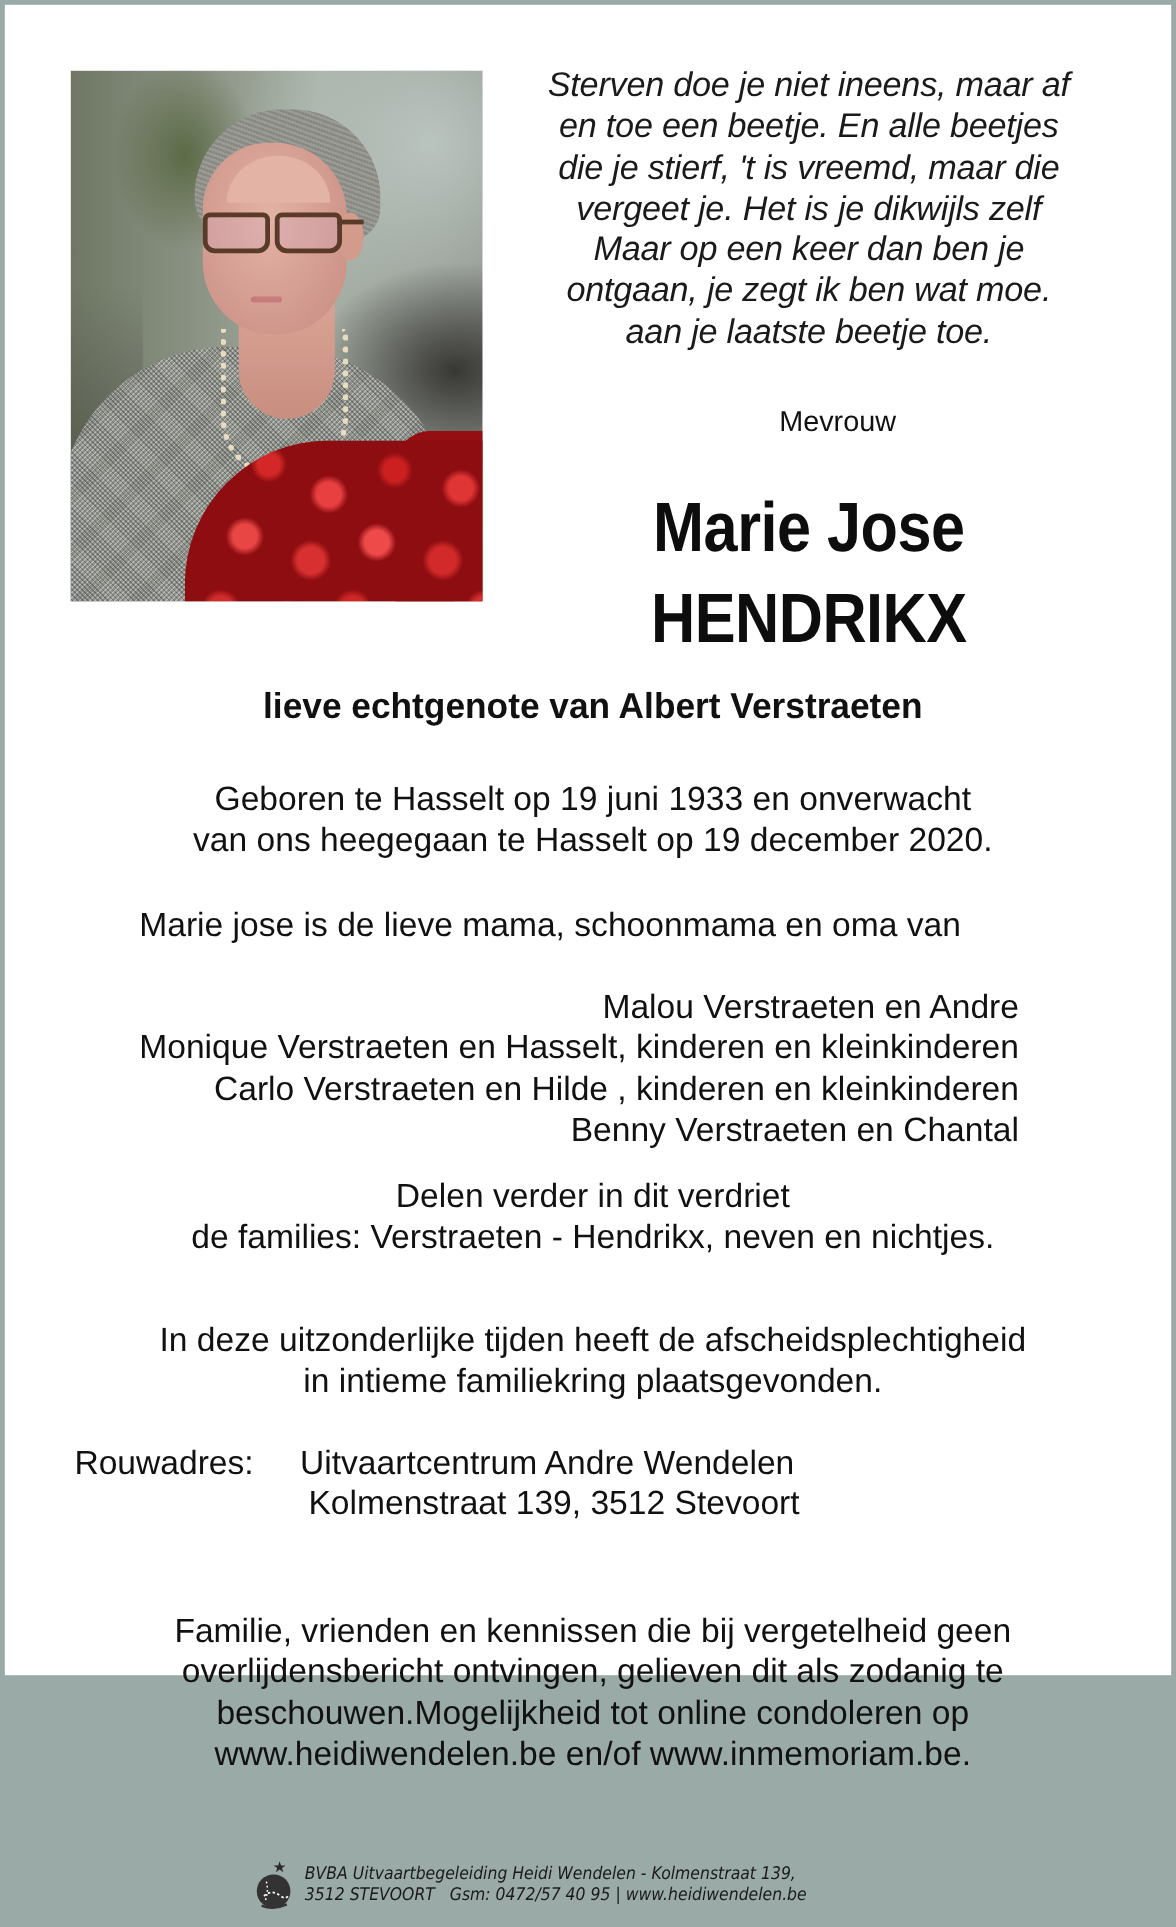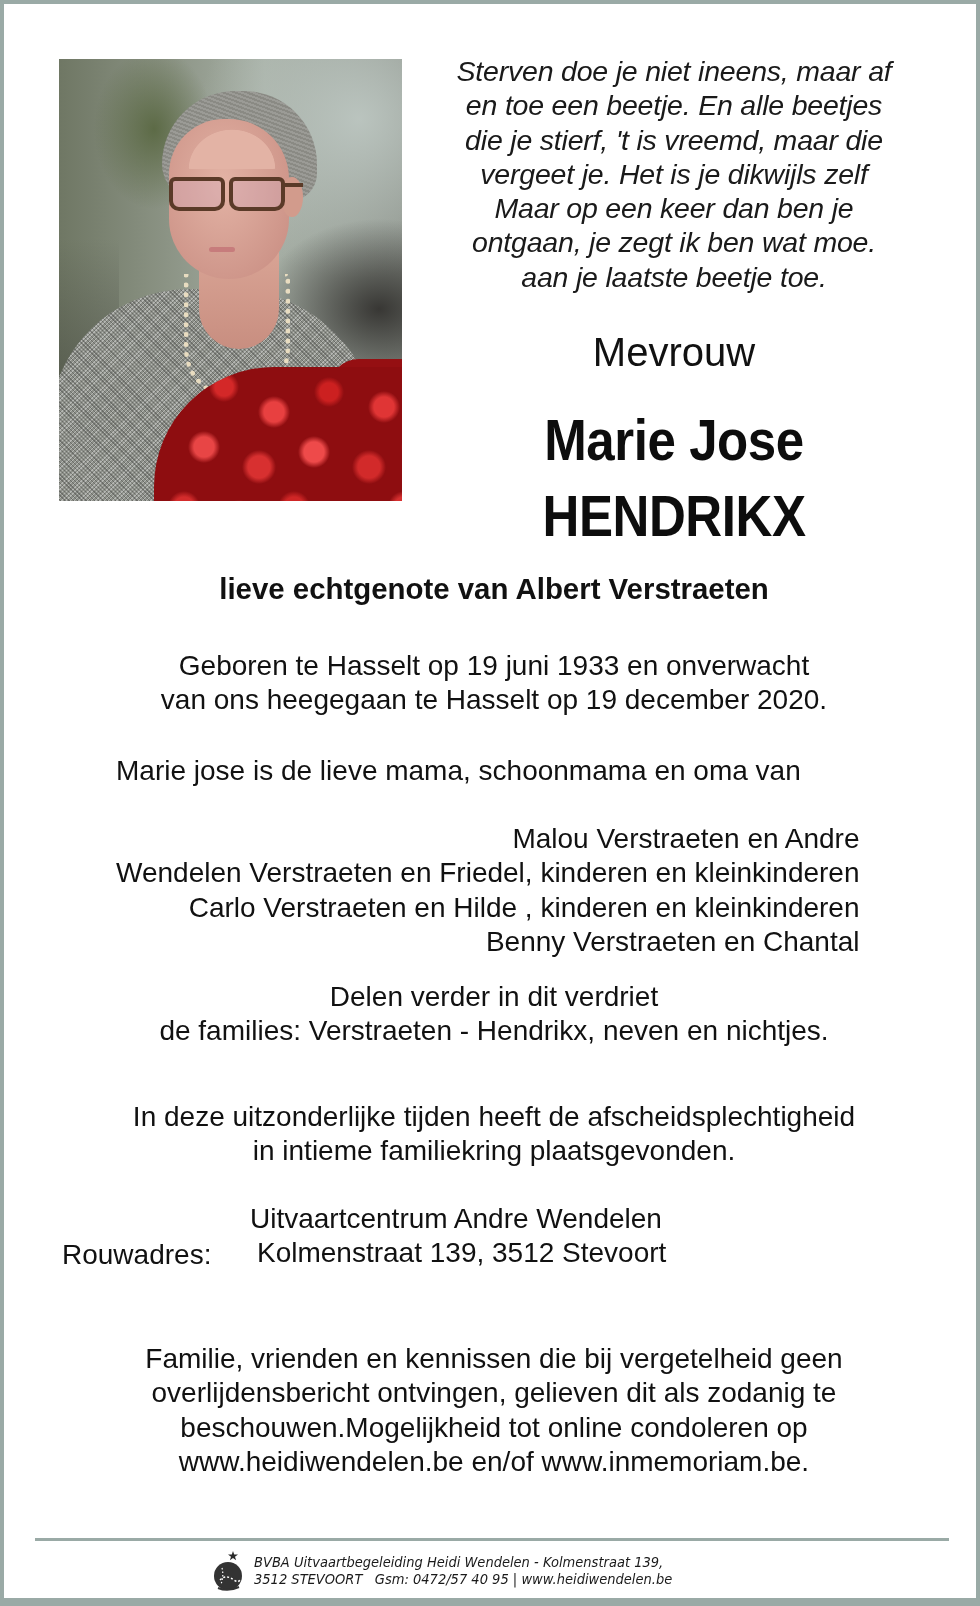--- a/index.html
+++ b/index.html
@@ -3,21 +3,21 @@
 <meta charset="utf-8">
 <style>
   html, body { margin: 0; padding: 0; }
   body {
     width: 980px; height: 1606px; position: relative; overflow: hidden;
     background: #9aaaa6;
     font-family: "Liberation Sans", sans-serif;
     color: #111;
   }
   .page {
-    position: absolute; left: 4px; top: 4px; width: 972px; height: 1594px;
+    position: absolute; left: 4px; top: 4px; width: 972px; height: 1392px;
     background: #ffffff;
   }
   
   .photo {
     position: absolute; left: 55px; top: 55px; width: 343px; height: 442px;
     overflow: hidden;
     background:
       radial-gradient(ellipse 60px 80px at 95px 70px, rgba(85,100,60,0.85), rgba(85,100,60,0) 100%),
       radial-gradient(ellipse 120px 90px at 320px 250px, rgba(40,38,36,0.85), rgba(40,38,36,0) 100%),
       radial-gradient(ellipse 160px 160px at 300px 60px, rgba(190,200,195,0.9), rgba(190,200,195,0) 100%),
@@ -116,22 +116,22 @@
   
   .poem {
     position: absolute; left: 410px; top: 50px; width: 520px;
     text-align: center; font-style: italic;
     font-size: 28.5px; line-height: 34.3px; color: #1a1a1a;
     letter-spacing: -0.2px;
   }
   .poem div { white-space: nowrap; }
 
   .title-prefix {
-    position: absolute; left: 470px; top: 329px; width: 400px; text-align: center;
-    font-size: 40px; line-height: 38px; color: #111;
+    position: absolute; left: 494px; top: 329px; width: 400px; text-align: center;
+    font-size: 24px; line-height: 38px; color: #111;
   }
   .name {
     position: absolute; left: 430px; top: 398px; width: 480px; text-align: center;
     font-weight: bold; font-size: 58px; line-height: 76px; color: #0d0d0d;
     transform: scaleX(0.88); transform-origin: center;
     letter-spacing: -0.5px;
   }
 
   .block {
     position: absolute; left: 30px; width: 920px; text-align: center;
@@ -148,21 +148,21 @@
   }
   .children {
     position: absolute; left: 112px; top: 818px; font-size: 28px; line-height: 34.3px; white-space: nowrap; text-align: right;
   }
   .share { top: 976px; text-align: center; }
   .ceremony { top: 1096px; }
 
   .address {
     position: absolute; left: 58px; top: 1198px; font-size: 28px; line-height: 34.3px; white-space: nowrap;
   }
-  .address .label { position: absolute; left: 0; top: 0; margin-top: 36px; }
+  .address .label { position: absolute; left: 0; top: 0; }
   .address .lines { position: absolute; left: 188px; top: 0; }
   .address .lines div:not(:first-child) { padding-left: 7px; }
 
   .notice { top: 1338px; }
 
   .footer-rule {
     position: absolute; left: 31px; top: 1534px; width: 914px; height: 3px; background: #9aaaa6;
   }
   .footer {
     position: absolute; left: 208px; top: 1545px; height: 44px; display: flex; align-items: center; font-style: italic;
@@ -218,21 +218,21 @@
 
   <div class="block born">
     <div>Geboren te Hasselt op 19 juni 1933 en onverwacht</div>
     <div>van ons heegegaan te Hasselt op 19 december 2020.</div>
   </div>
 
   <div class="intro">Marie jose is de lieve mama, schoonmama en oma van</div>
 
   <div class="children">
     <div>Malou Verstraeten en Andre</div>
-    <div>Wendelen Verstraeten en Friedel, kinderen en kleinkinderen</div>
+    <div>Monique Verstraeten en Hasselt, kinderen en kleinkinderen</div>
     <div>Carlo Verstraeten en Hilde , kinderen en kleinkinderen</div>
     <div>Benny Verstraeten en Chantal</div>
   </div>
 
   <div class="block share">
     <div>Delen verder in dit verdriet</div>
     <div>de families: Verstraeten - Hendrikx, neven en nichtjes.</div>
   </div>
 
   <div class="block ceremony">

